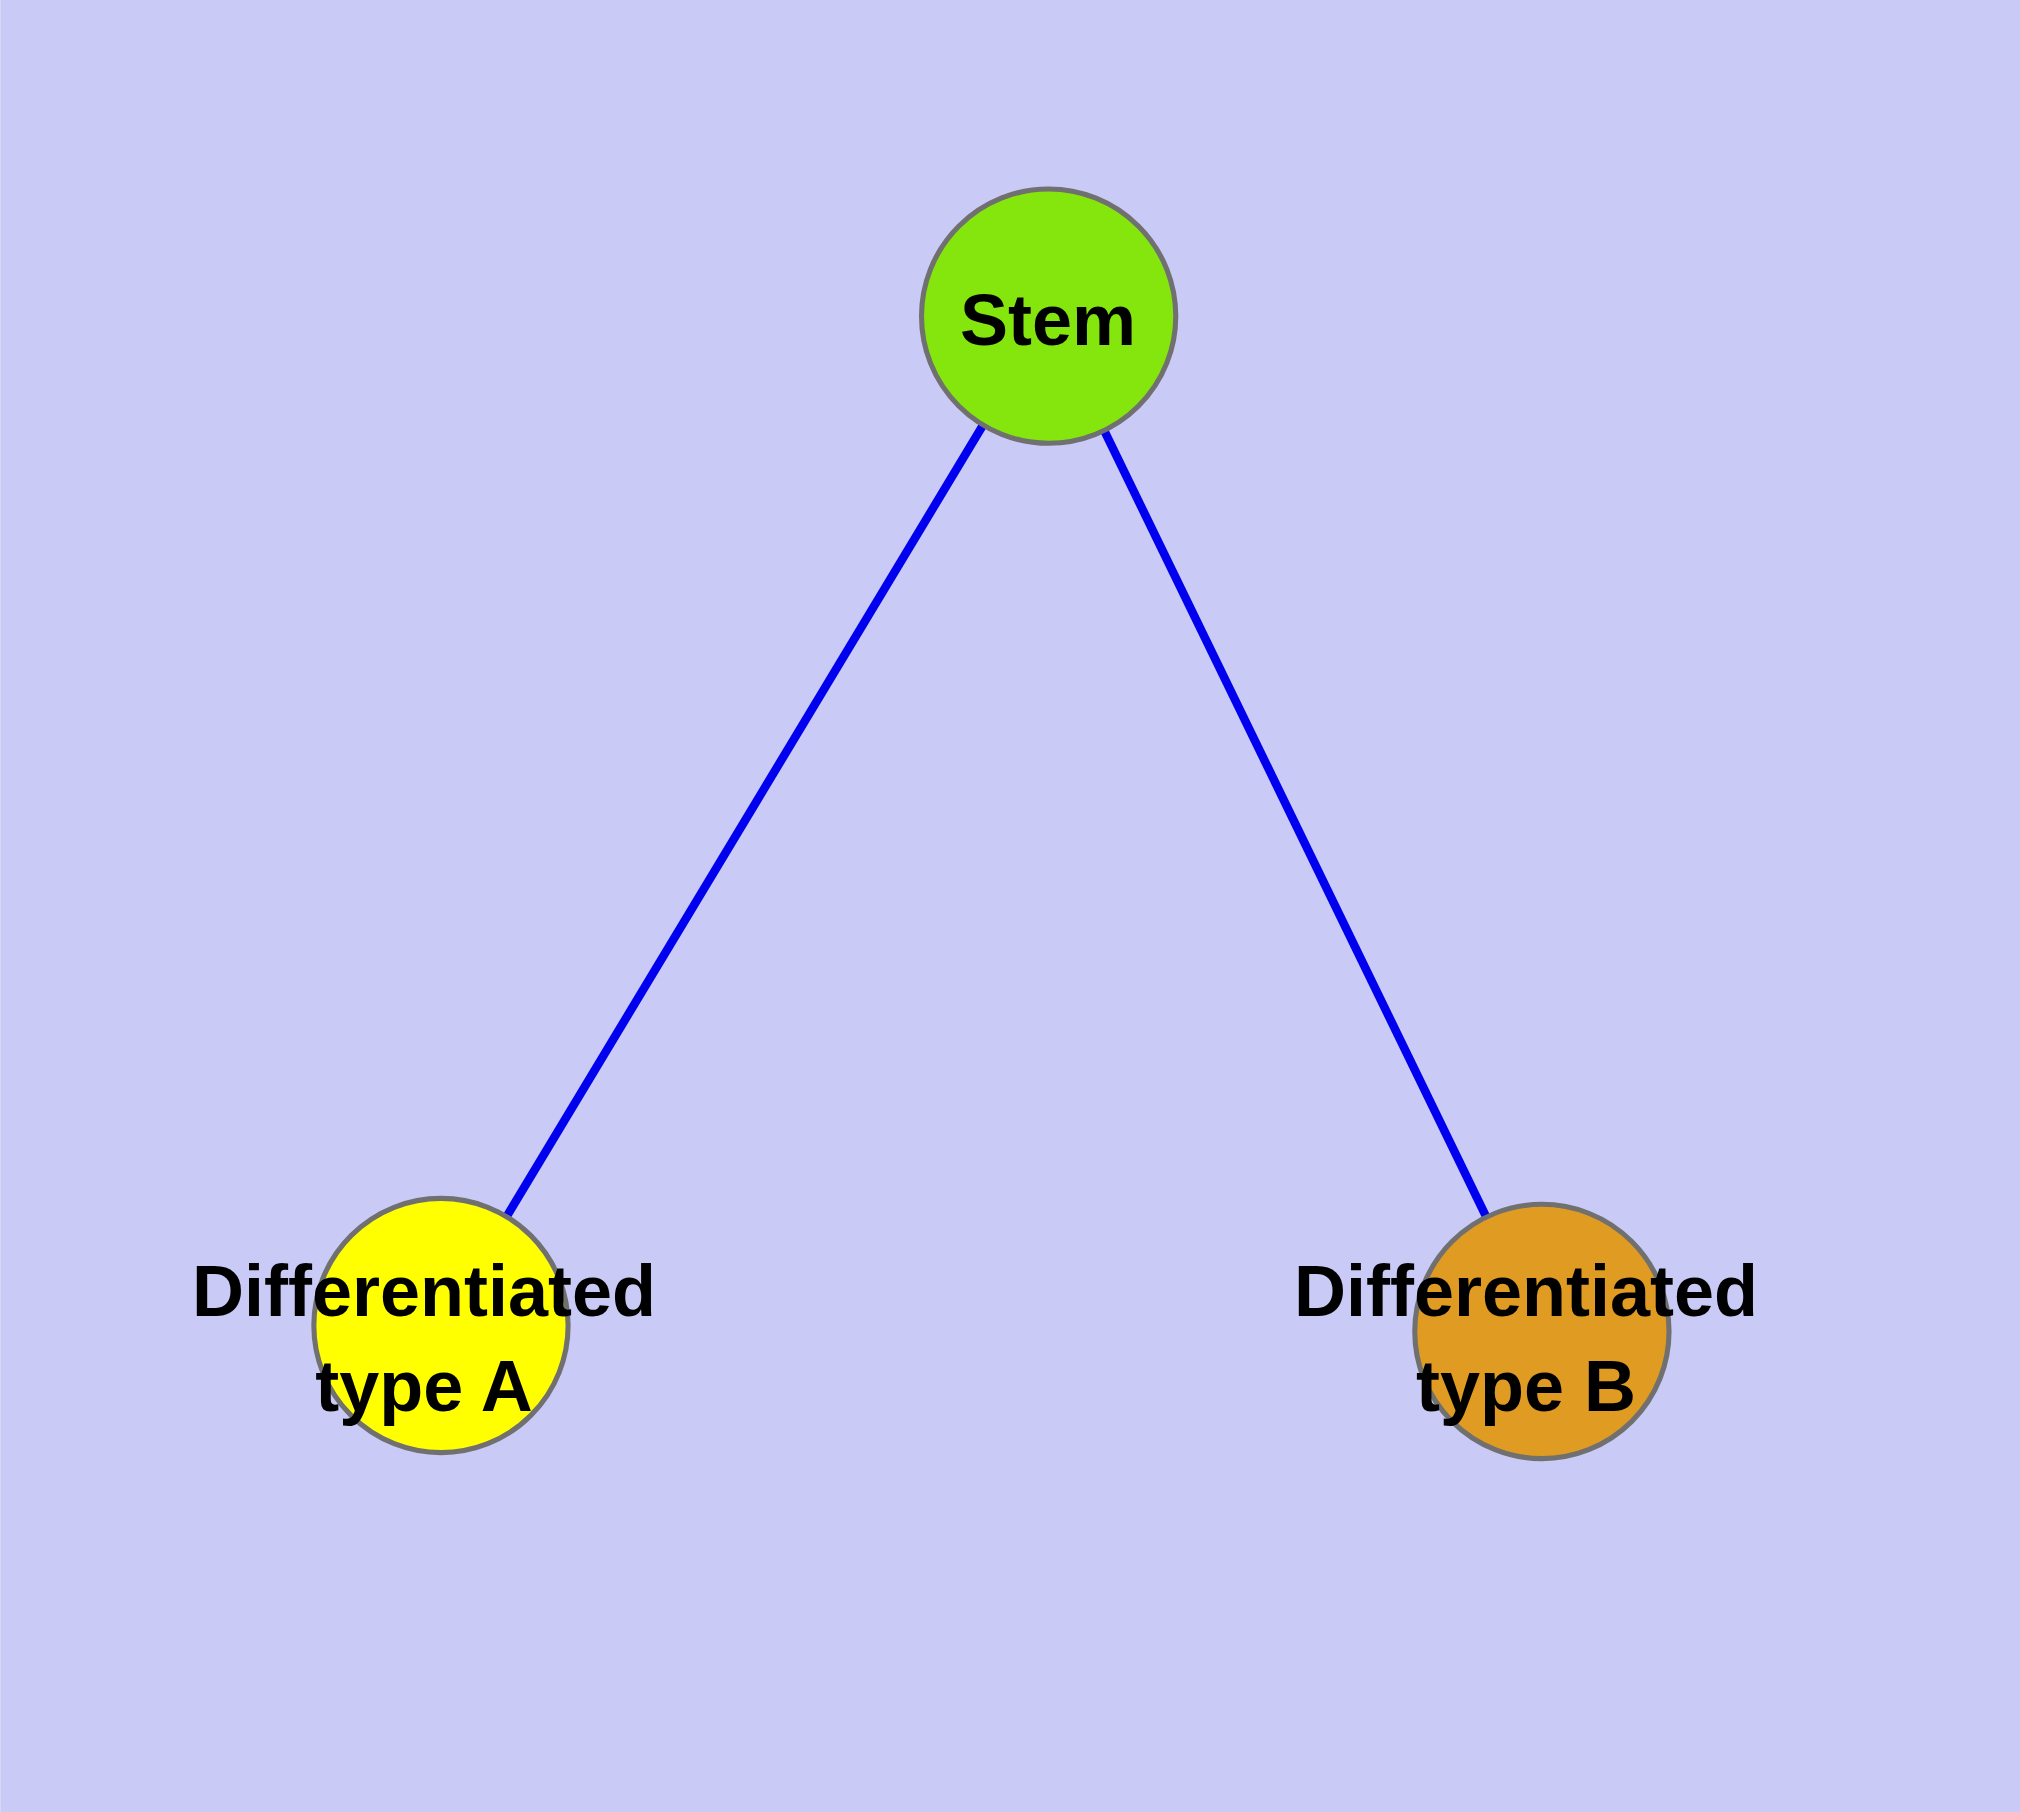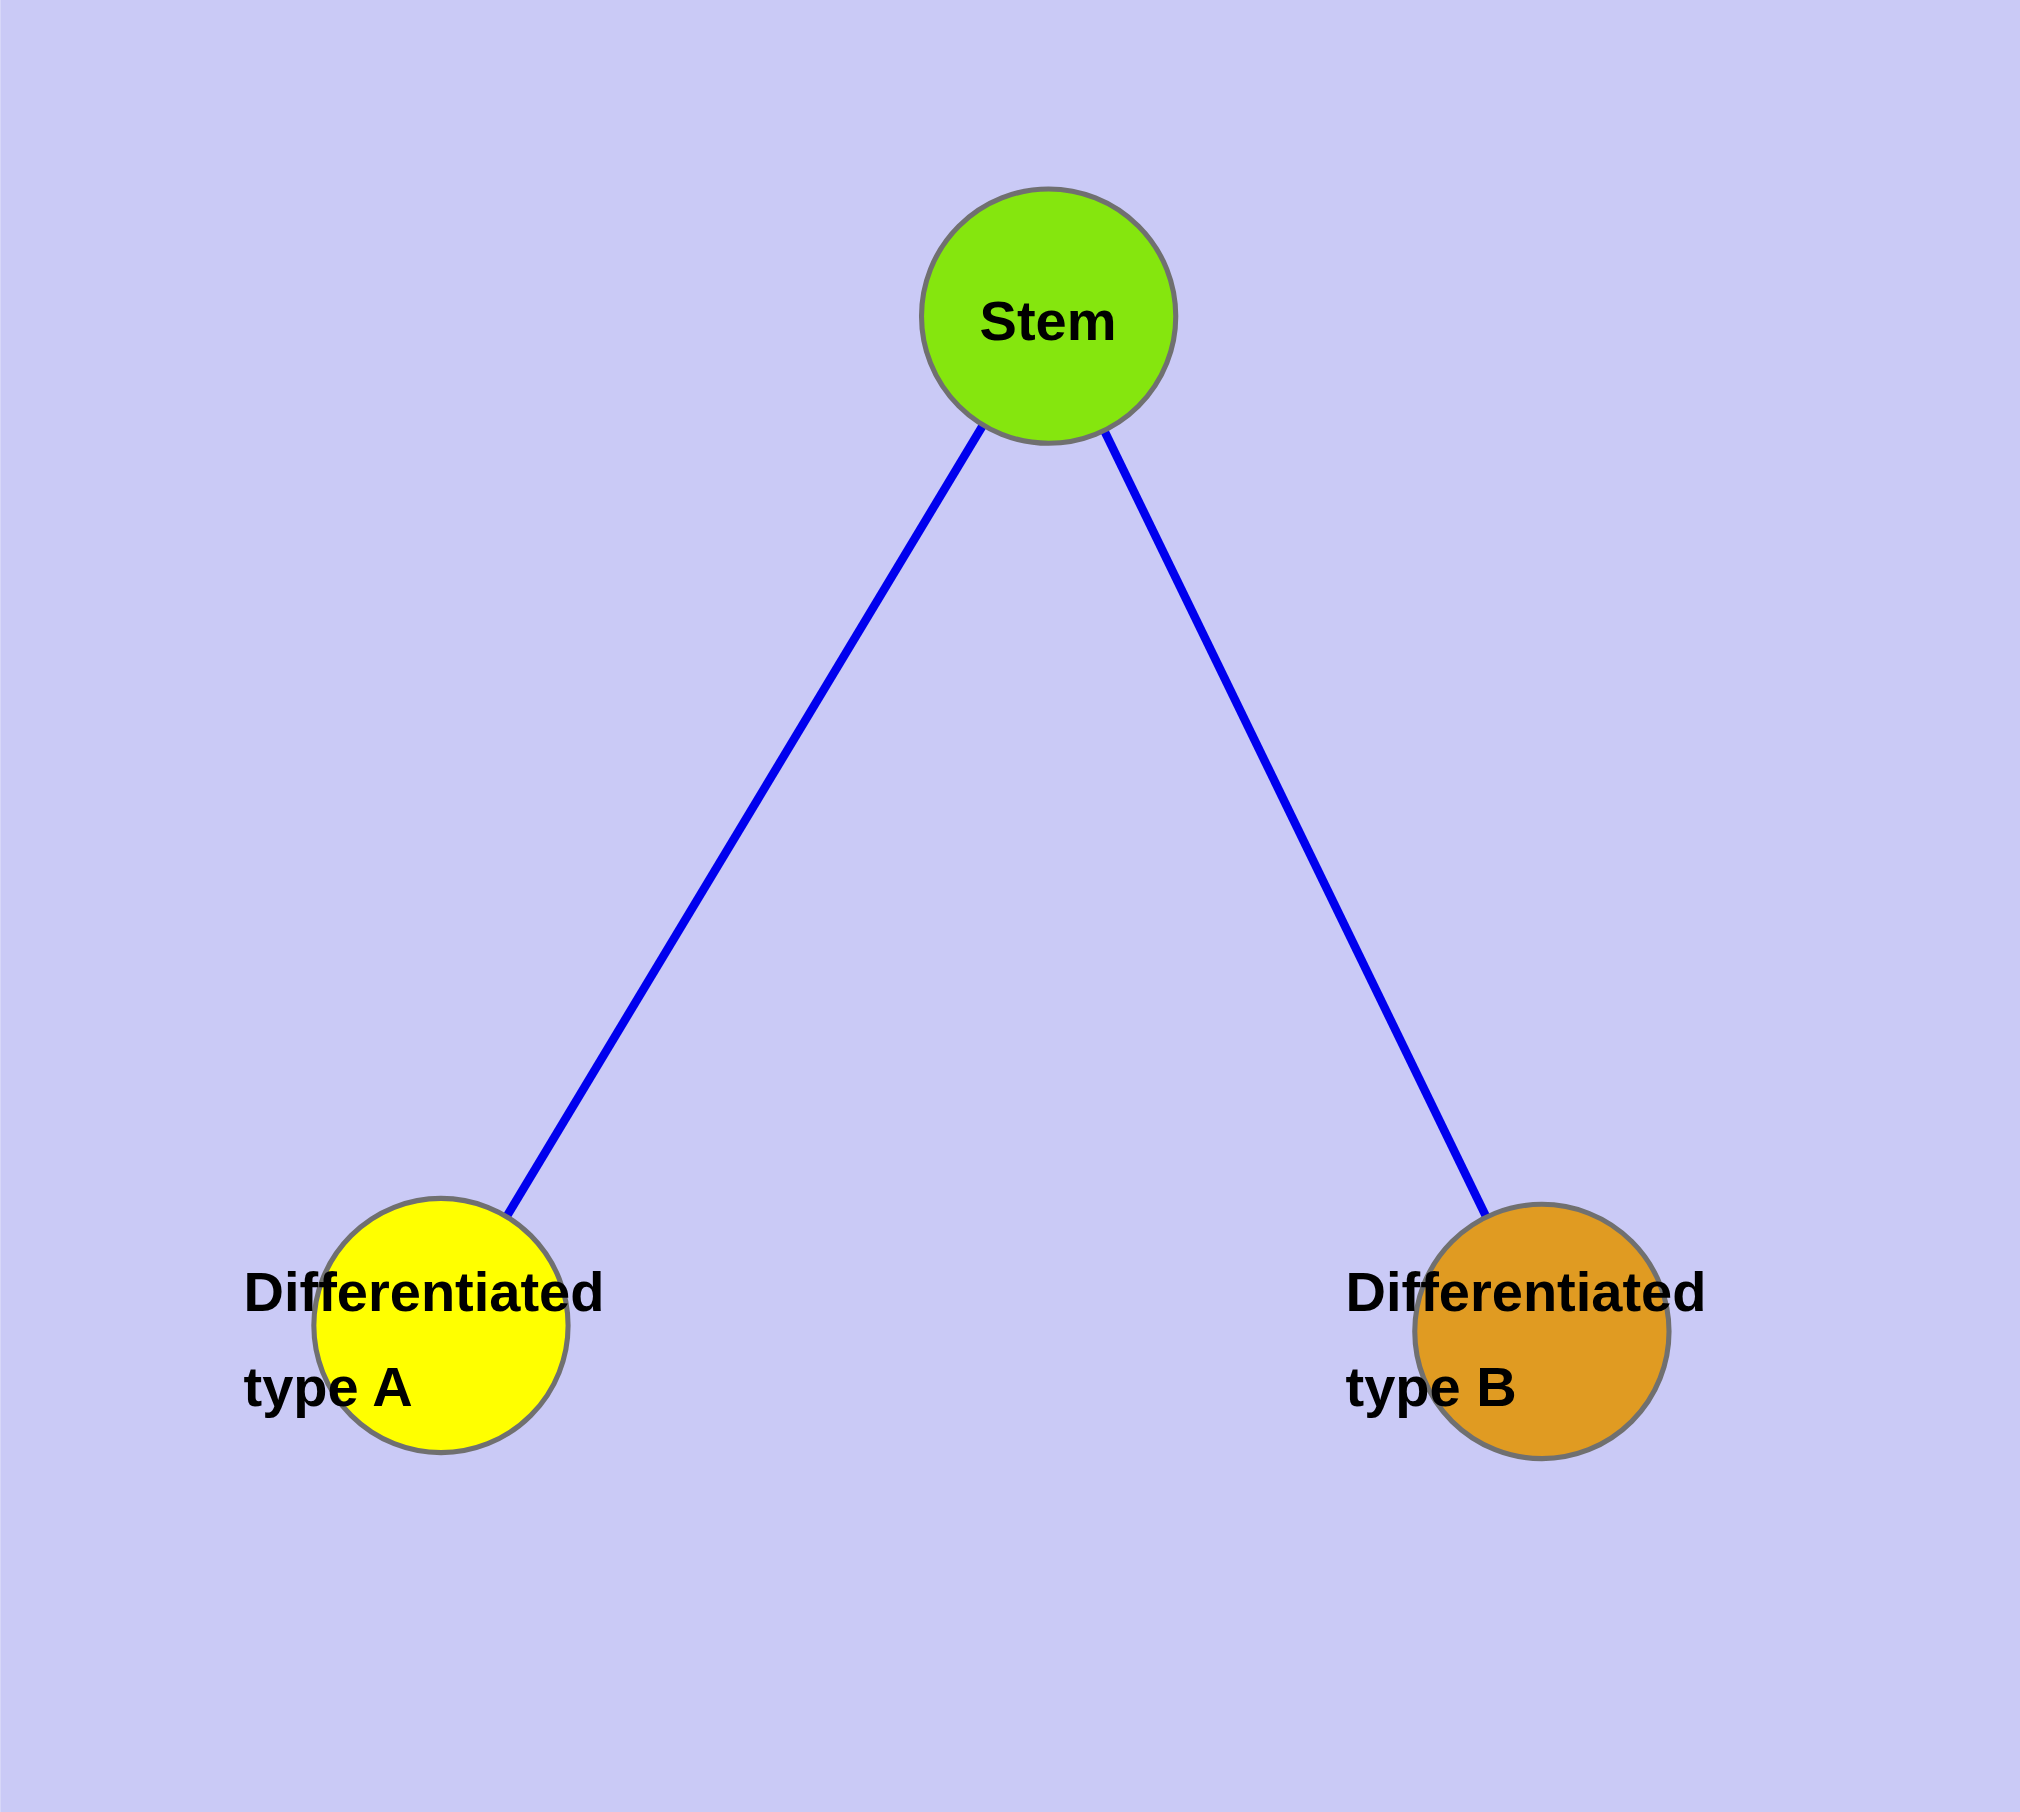--- a/index.html
+++ b/index.html
@@ -19,24 +19,24 @@
   }
   .diagram svg {
     position: absolute;
     left: 0;
     top: 0;
   }
   .node-label {
     position: absolute;
     transform: translate(-50%, -50%);
     font-weight: bold;
-    font-size: 56px;
+    font-size: 72px;
     line-height: 95px;
     color: #000000;
-    text-align: left;
+    text-align: center;
     white-space: pre-line;
     letter-spacing: 0;
   }
   .node-label.stem  { left: 1048px; top: 320px;  }
   .node-label.typea { left: 424px;  top: 1339px; }
   .node-label.typeb { left: 1526px; top: 1339px; }
 </style>
 </head>
 <body>
 

